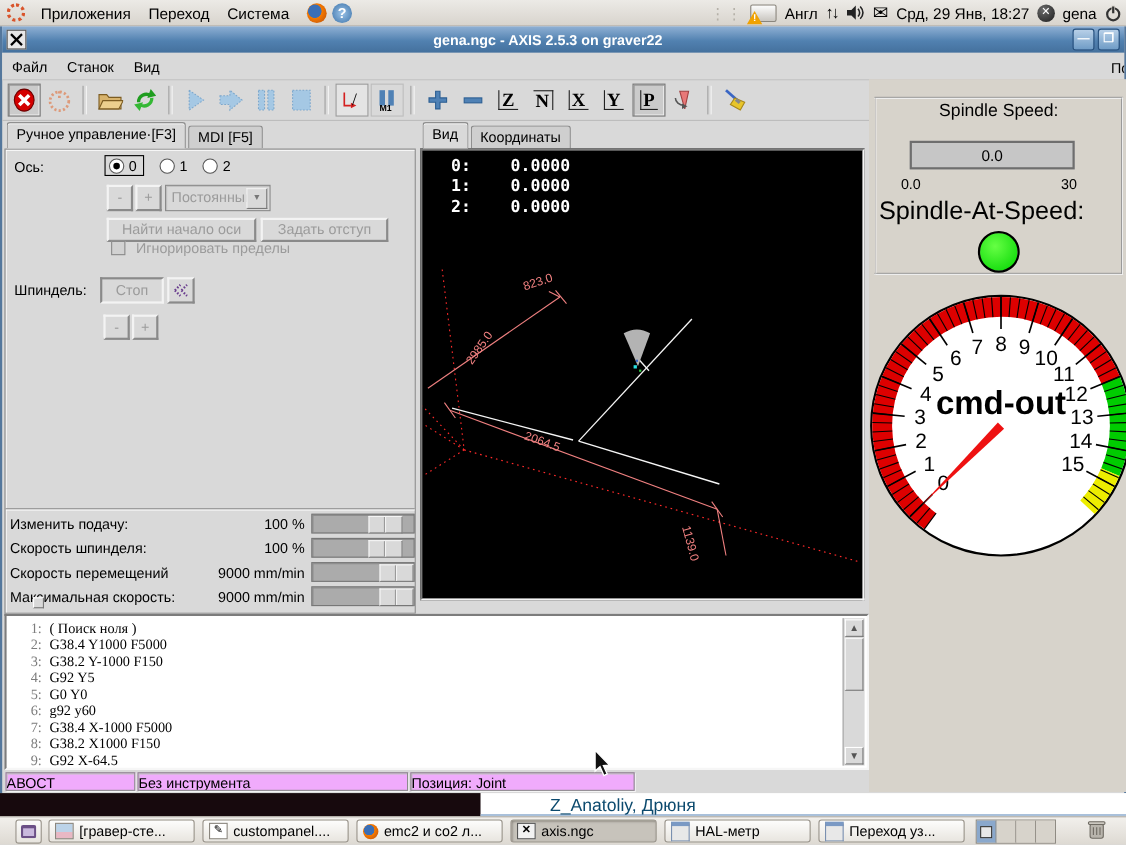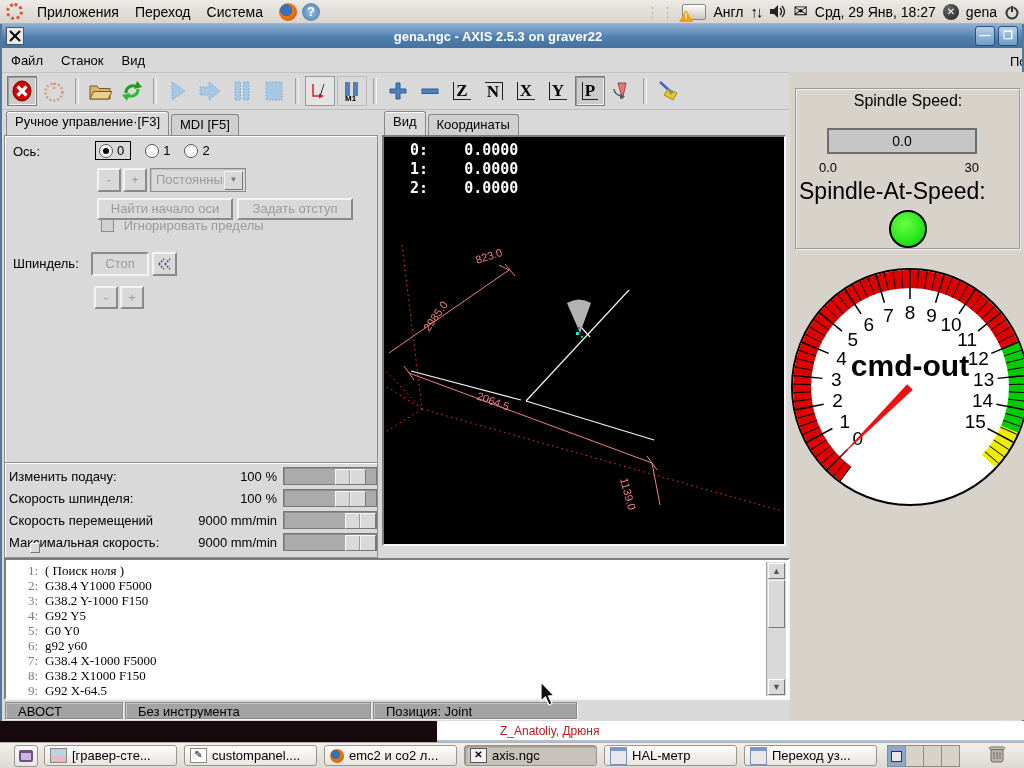--- a/index.html
+++ b/index.html
@@ -88,26 +88,26 @@
   .gline{font-family:Liberation Serif, serif;font-size:13px;line-height:15px;white-space:pre}
   .gnum{display:inline-block;width:26px;text-align:right;color:#7d7d7d;margin-right:7px}
   #vscroll{position:absolute;right:2px;top:2px;width:19px;height:134px;background:#d9d9d9;border-left:1px solid #a5a5a5}
   .sarrow{position:absolute;left:1px;width:17px;height:16px;background:#d9d9d9;border:1px solid #fff;
     border-bottom-color:#777;border-right-color:#777;box-sizing:border-box;font-size:9px;text-align:center;line-height:14px;color:#555}
   .sthumb{position:absolute;left:1px;top:18px;width:17px;height:48px;background:#d9d9d9;
     border-top:1px solid #f5f5f5;border-left:1px solid #f5f5f5;border-bottom:1px solid #777;border-right:1px solid #777;box-sizing:border-box}
   
   #statusbar{left:2px;top:678px;width:1020px;height:19px;display:flex;gap:2px;padding-left:1px}
   .scell{height:17px;border:1px solid #8c8c8c;box-shadow:inset 1px 1px 0 #c4c4c4, 1px 1px 0 #f4f4f4;
-    padding:1px 12px;box-sizing:border-box;background:#a3a3a3;white-space:nowrap;overflow:hidden}
+    padding:1px 0;box-sizing:border-box;background:#f0abfc;white-space:nowrap;overflow:hidden}
   
   #behind{left:0;top:721px;width:1024px;height:21px}
   #behind .dark{position:absolute;left:0;top:0;width:437px;height:21px;background:#17090d}
   #behind .lite{position:absolute;left:437px;top:0;width:587px;height:21px;background:#fff;border-bottom:2px solid #a9c0da;box-sizing:border-box}
-  #behind .chat{position:absolute;left:63px;top:3px;color:#b91c1c;font-size:12px}
+  #behind .chat{position:absolute;left:63px;top:3px;color:#0c4a6e;font-size:16px}
   
   #taskbar{left:0;top:742px;width:1024px;height:26px;background:linear-gradient(#f2f0ec,#ddd9d2);
     border-top:1px solid #b5b1a8;display:flex;align-items:center;padding:0 14px;box-sizing:border-box}
   .showdesk{width:22px;height:20px;border:1px solid #9a958c;border-radius:3px;background:linear-gradient(#fbfbfa,#e7e4de);
     display:flex;align-items:center;justify-content:center;margin-right:6px}
   .task{width:133px;height:21px;border:1px solid #9a958c;border-radius:3px;background:linear-gradient(#fdfdfc,#e8e5df);
     display:flex;align-items:center;gap:5px;padding:0 5px;box-sizing:border-box;margin-right:7px;white-space:nowrap;overflow:hidden}
   .task.active{background:#c7c3bb;box-shadow:inset 1px 1px 2px #8f8b83}
   .ws{display:flex;border:1px solid #8f8b83;height:20px;margin-left:3px}
   .wscell{width:17px;height:20px;background:#d7d3cb;border-right:1px solid #8f8b83;position:relative}

